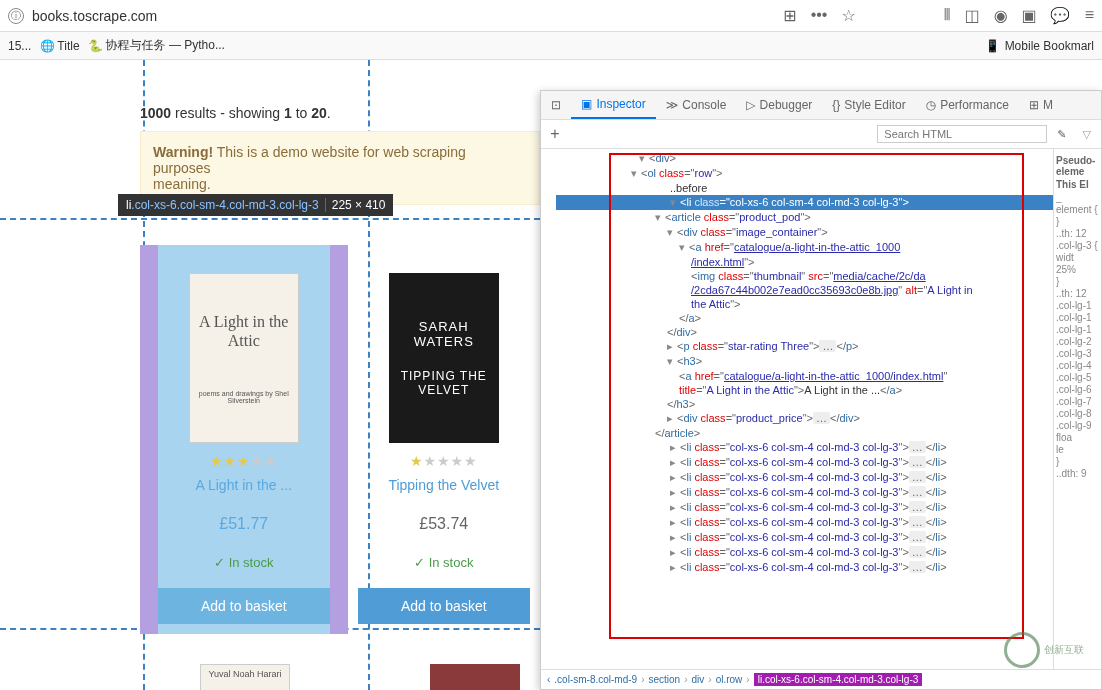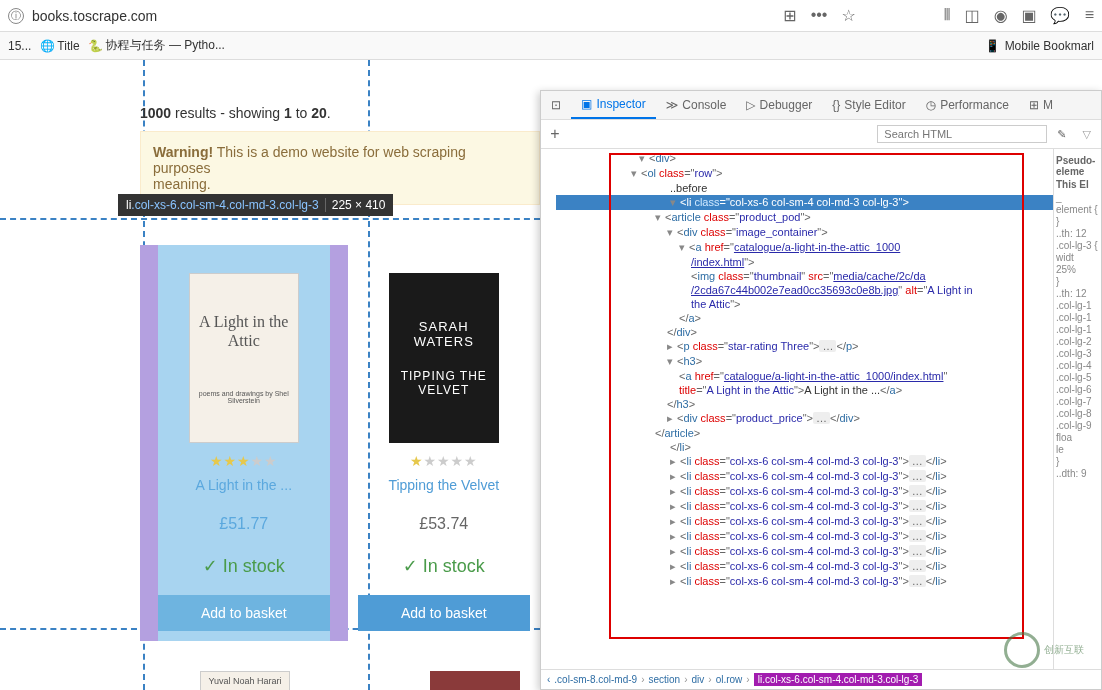--- a/index.html
+++ b/index.html
@@ -38,21 +38,21 @@
 .cover1 .title-txt { font-family: Georgia, serif; font-size: 16px; text-align: center; line-height: 1.2; }
 .cover2 { background: #1a1a1a; color: #fff; padding: 8px; }
 .cover2 .author { font-size: 13px; letter-spacing: 1px; margin-bottom: 20px; }
 .cover2 .title-txt { font-size: 12px; letter-spacing: 1px; }
 .stars { color: #e6c84c; font-size: 14px; letter-spacing: 1px; margin: 8px 0; }
 .stars .off { color: #ccc; }
 .book-link { color: #4f9cd6; font-size: 14px; margin: 8px 0; display: block; }
 .product.highlighted .book-link { color: #5ba8de; }
 .price { color: #666; font-size: 16px; margin: 22px 0; }
 .product.highlighted .price { color: #5ba8de; }
-.stock { color: #4a9b4a; font-size: 18px; margin: 18px 0; }
+.stock { color: #4a9b4a; font-size: 13px; margin: 18px 0; }
 .stock::before { content: "✓ "; }
 .add-btn { background: #4f9cd6; color: #fff; border: none; padding: 10px 0; width: 100%; font-size: 14px; cursor: pointer; }
 .product.highlighted .add-btn { background: #6eb4e0; }
 
 .next-row { display: flex; gap: 20px; margin-top: 30px; }
 .mini-cover { width: 90px; height: 40px; font-size: 9px; text-align: center; padding: 4px; }
 .mc1 { background: #f5f0e8; border: 1px solid #ccc; color: #555; }
 .mc2 { background: #8a3a3a; color: #fff; }
 
 
@@ -219,21 +219,20 @@
       <div class="tree-line ind7"><span class="val">the Attic</span>"&gt;</div>
       <div class="tree-line ind6">&lt;/<span class="tag">a</span>&gt;</div>
       <div class="tree-line ind5">&lt;/<span class="tag">div</span>&gt;</div>
       <div class="tree-line ind5"><span class="tog">▸</span>&lt;<span class="tag">p</span> <span class="attr">class</span>="<span class="val">star-rating Three</span>"&gt;<span class="dots">…</span>&lt;/<span class="tag">p</span>&gt;</div>
       <div class="tree-line ind5"><span class="tog">▾</span>&lt;<span class="tag">h3</span>&gt;</div>
       <div class="tree-line ind6">&lt;<span class="tag">a</span> <span class="attr">href</span>="<span class="link">catalogue/a-light-in-the-attic_1000/index.html</span>"</div>
       <div class="tree-line ind6"><span class="attr">title</span>="<span class="val">A Light in the Attic</span>"&gt;<span class="txt">A Light in the ...</span>&lt;/<span class="tag">a</span>&gt;</div>
       <div class="tree-line ind5">&lt;/<span class="tag">h3</span>&gt;</div>
       <div class="tree-line ind5"><span class="tog">▸</span>&lt;<span class="tag">div</span> <span class="attr">class</span>="<span class="val">product_price</span>"&gt;<span class="dots">…</span>&lt;/<span class="tag">div</span>&gt;</div>
       <div class="tree-line ind4">&lt;/<span class="tag">article</span>&gt;</div>
-      <div class="tree-line ind3">&lt;/<span class="tag">li</span>&gt;</div>
       <div class="tree-line ind3"><span class="tog">▸</span>&lt;<span class="tag">li</span> <span class="attr">class</span>="<span class="val">col-xs-6 col-sm-4 col-md-3 col-lg-3</span>"&gt;<span class="dots">…</span>&lt;/<span class="tag">li</span>&gt;</div>
       <div class="tree-line ind3"><span class="tog">▸</span>&lt;<span class="tag">li</span> <span class="attr">class</span>="<span class="val">col-xs-6 col-sm-4 col-md-3 col-lg-3</span>"&gt;<span class="dots">…</span>&lt;/<span class="tag">li</span>&gt;</div>
       <div class="tree-line ind3"><span class="tog">▸</span>&lt;<span class="tag">li</span> <span class="attr">class</span>="<span class="val">col-xs-6 col-sm-4 col-md-3 col-lg-3</span>"&gt;<span class="dots">…</span>&lt;/<span class="tag">li</span>&gt;</div>
       <div class="tree-line ind3"><span class="tog">▸</span>&lt;<span class="tag">li</span> <span class="attr">class</span>="<span class="val">col-xs-6 col-sm-4 col-md-3 col-lg-3</span>"&gt;<span class="dots">…</span>&lt;/<span class="tag">li</span>&gt;</div>
       <div class="tree-line ind3"><span class="tog">▸</span>&lt;<span class="tag">li</span> <span class="attr">class</span>="<span class="val">col-xs-6 col-sm-4 col-md-3 col-lg-3</span>"&gt;<span class="dots">…</span>&lt;/<span class="tag">li</span>&gt;</div>
       <div class="tree-line ind3"><span class="tog">▸</span>&lt;<span class="tag">li</span> <span class="attr">class</span>="<span class="val">col-xs-6 col-sm-4 col-md-3 col-lg-3</span>"&gt;<span class="dots">…</span>&lt;/<span class="tag">li</span>&gt;</div>
       <div class="tree-line ind3"><span class="tog">▸</span>&lt;<span class="tag">li</span> <span class="attr">class</span>="<span class="val">col-xs-6 col-sm-4 col-md-3 col-lg-3</span>"&gt;<span class="dots">…</span>&lt;/<span class="tag">li</span>&gt;</div>
       <div class="tree-line ind3"><span class="tog">▸</span>&lt;<span class="tag">li</span> <span class="attr">class</span>="<span class="val">col-xs-6 col-sm-4 col-md-3 col-lg-3</span>"&gt;<span class="dots">…</span>&lt;/<span class="tag">li</span>&gt;</div>
       <div class="tree-line ind3"><span class="tog">▸</span>&lt;<span class="tag">li</span> <span class="attr">class</span>="<span class="val">col-xs-6 col-sm-4 col-md-3 col-lg-3</span>"&gt;<span class="dots">…</span>&lt;/<span class="tag">li</span>&gt;</div>
     </div>

